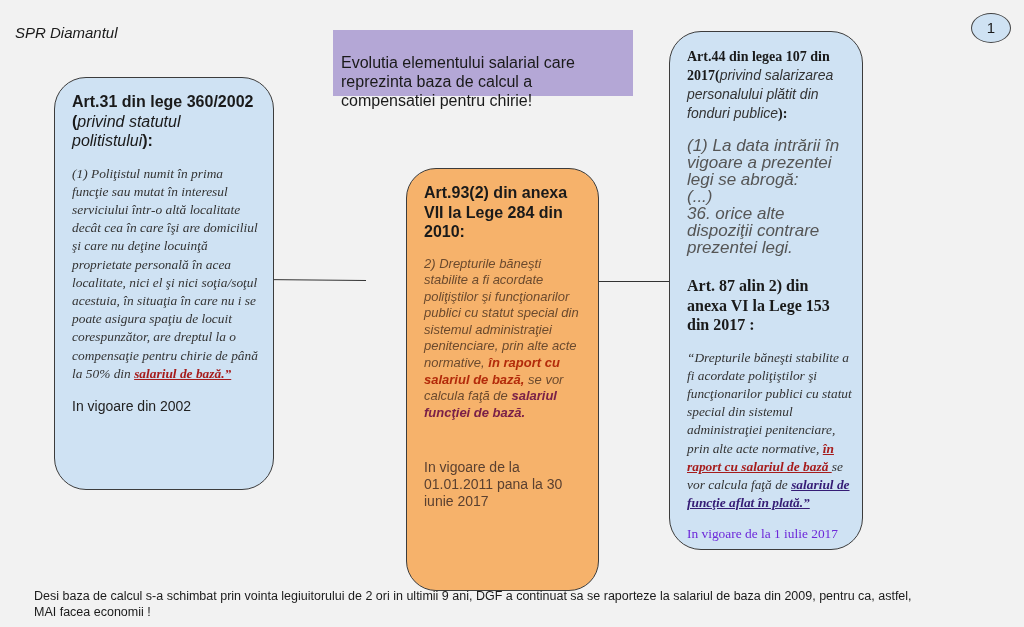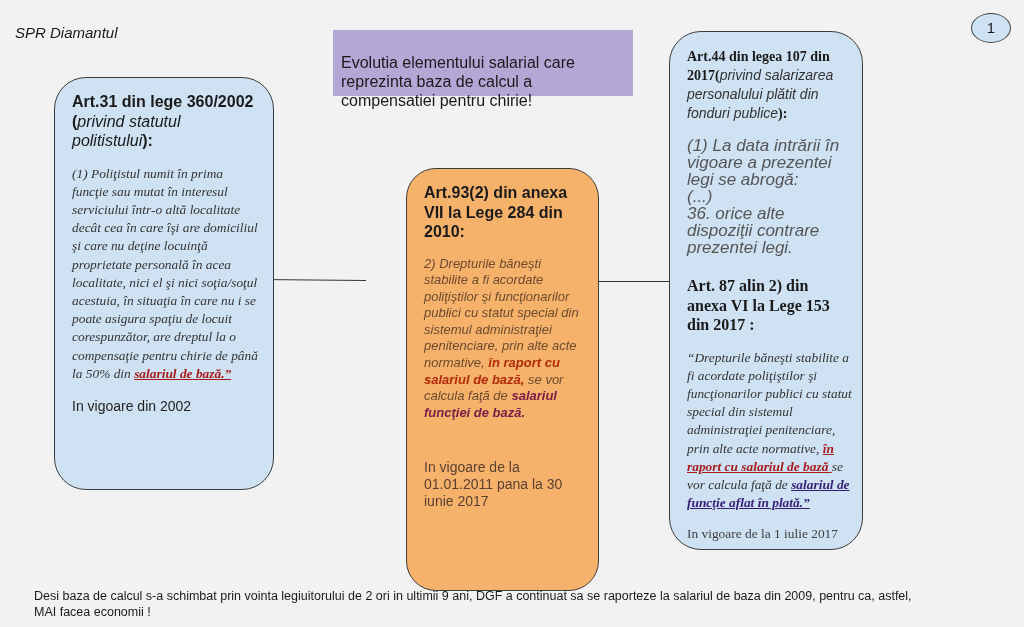--- a/index.html
+++ b/index.html
@@ -33,21 +33,21 @@
   .h-sans i { font-weight:normal; }
   .h-serif { font-family:"Liberation Serif", serif; font-weight:bold; font-size:16px; line-height:19.5px; color:#1a1a1a; }
   .h-serif-sm { font-family:"Liberation Serif", serif; font-weight:bold; font-size:14px; line-height:18px; color:#1a1a1a; }
   .h-serif-sm i { font-family:"Liberation Sans", sans-serif; font-weight:normal; font-size:14px; color:#333; }
 
   .body-serif { font-family:"Liberation Serif", serif; font-style:italic; font-size:13.4px; line-height:18.2px; color:#333; }
   .body-sans-it { font-style:italic; font-size:17px; line-height:17px; color:#555; }
   .body-sans-it-o { font-style:italic; font-size:13px; line-height:16.6px; color:#6b4a2e; }
   .foot-sans { font-size:14px; line-height:18px; color:#222; }
   .foot-sans-o { font-size:14px; line-height:16.6px; color:#5a4030; }
-  .foot-serif { font-family:"Liberation Serif", serif; font-size:13.4px; color:#404040; }
+  .foot-serif { font-family:"Liberation Serif", serif; font-size:13.4px; color:#6d28d9; }
 
   .red-u { color:#a61c1c; font-weight:bold; text-decoration:underline; }
   .red-b { color:#b22a0a; font-weight:bold; }
   .purple-b { color:#7a2048; font-weight:bold; }
   .blue-u { color:#351c75; font-weight:bold; text-decoration:underline; }
 
   .connector { height:0; border-top:1.3px solid #333; }
   #line1 { left:260px; top:279px; width:106px; transform:rotate(0.5deg); transform-origin:left center; }
   #line2 { left:559px; top:281px; width:110px; }
 

